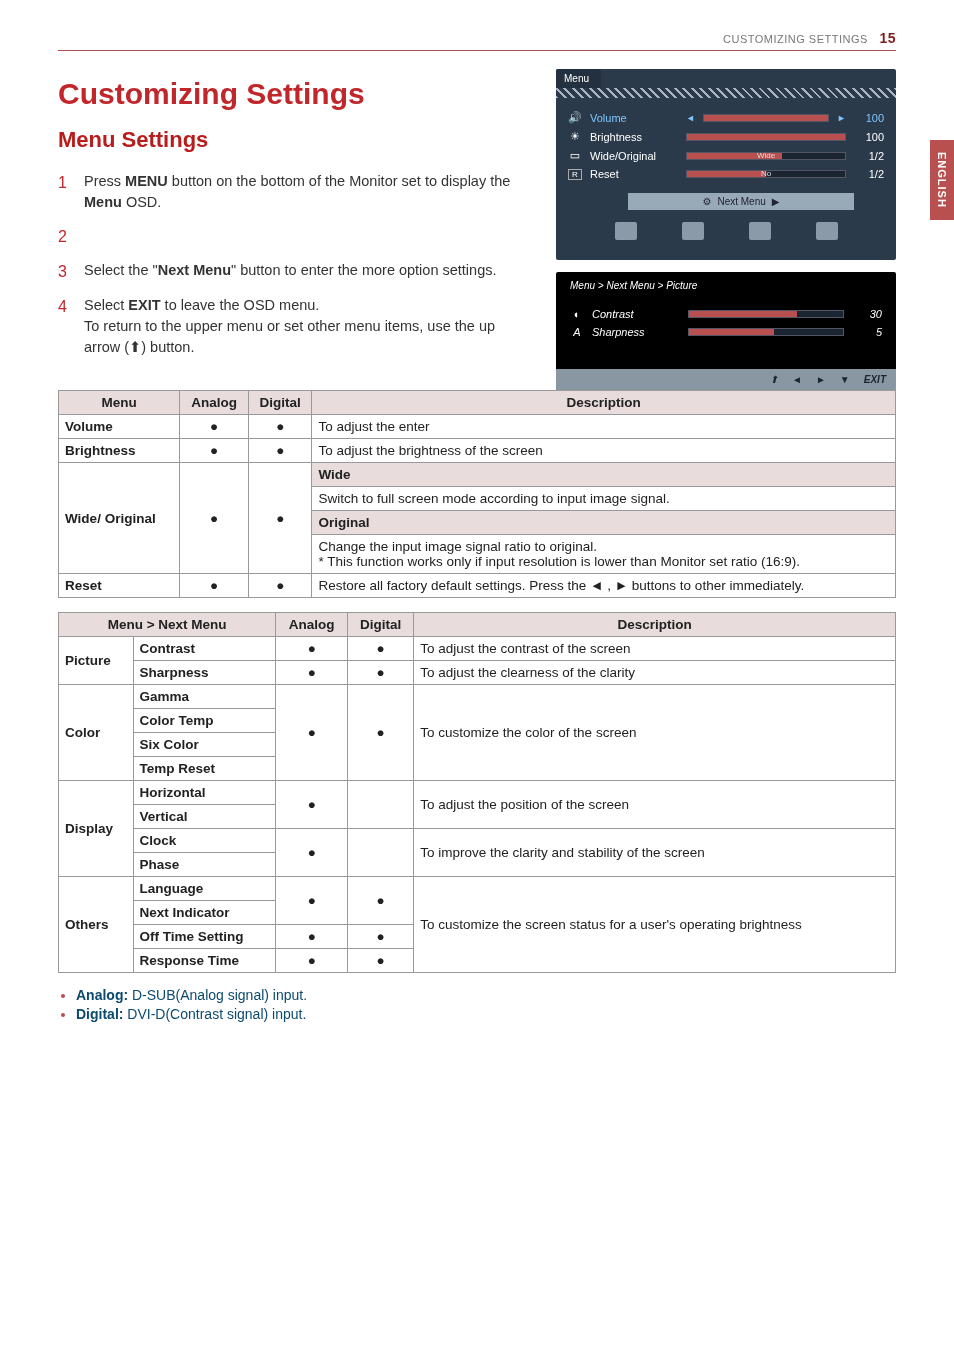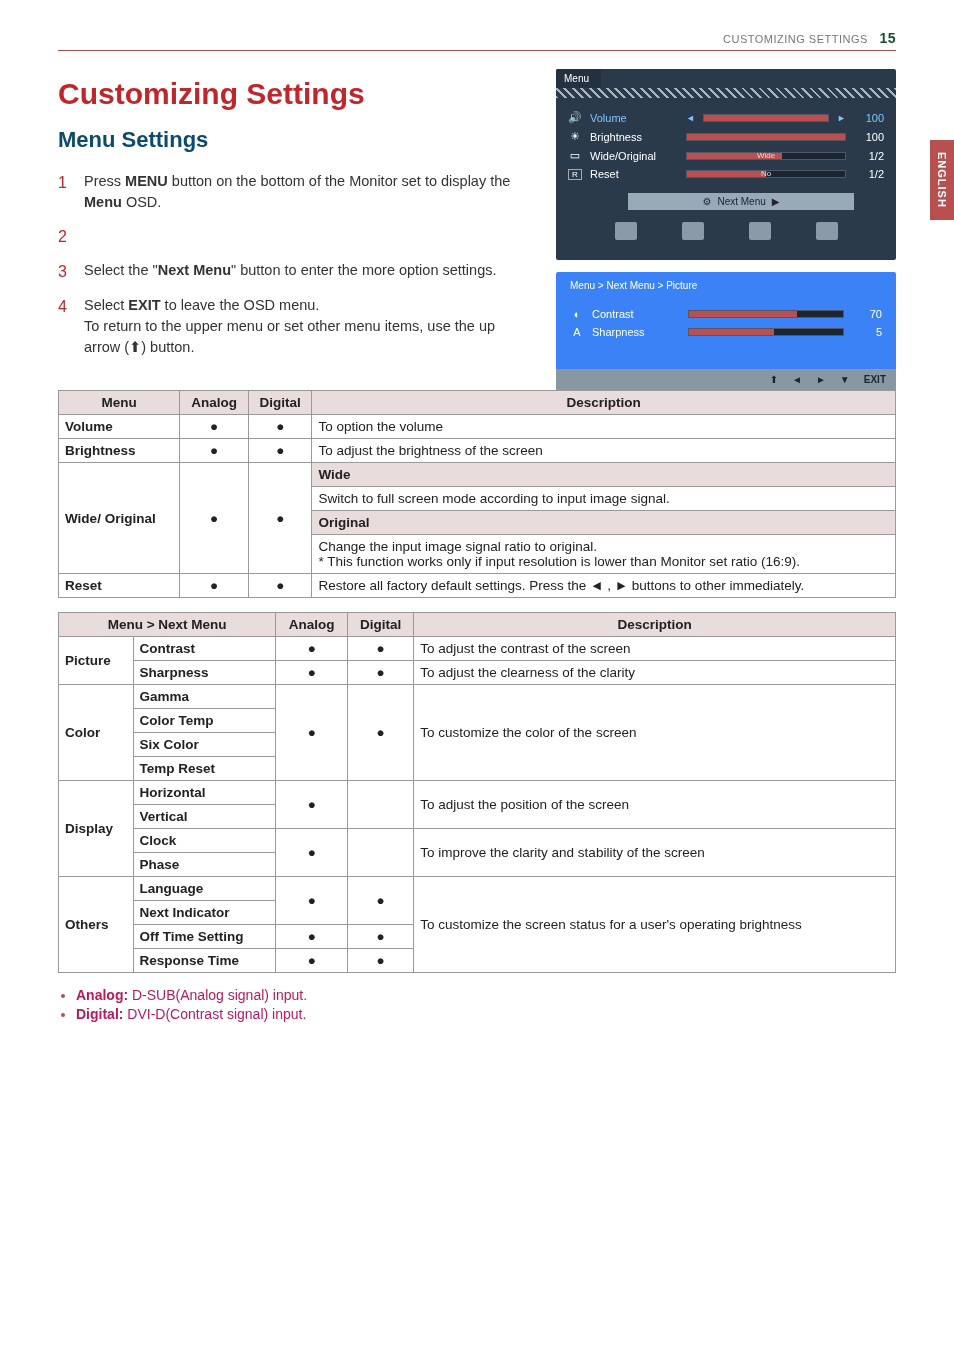--- a/index.html
+++ b/index.html
@@ -20,21 +20,21 @@
     font-size: 11px;
     color: #777;
     letter-spacing: 0.5px;
     border-bottom: 1px solid #b34d4d;
     padding-bottom: 4px;
     margin-bottom: 18px;
   }
   .header .pg {
     font-weight: bold;
     font-size: 14px;
-    color: #14532d;
+    color: #7f1d1d;
     margin-left: 8px;
   }
   .side-tab {
     position: absolute;
     right: 0;
     top: 140px;
     width: 24px;
     height: 80px;
     background: #b85050;
     color: #fff;
@@ -51,21 +51,21 @@
   h1.title {
     color: #c1262b;
     font-size: 30px;
     margin: 8px 0 16px 0;
     font-weight: bold;
   }
   h2.subtitle {
     font-size: 22px;
     margin: 6px 0 18px 0;
     font-weight: bold;
-    color: #0c4a6e;
+    color: #b91c1c;
   }
   .cols {
     display: flex;
     gap: 22px;
   }
   .left {
     flex: 1;
   }
   .right {
     width: 340px;
@@ -159,24 +159,25 @@
     padding: 6px 24px;
   }
   .osd .iconsrow span {
     width: 22px;
     height: 18px;
     background: #8a9aa8;
     display: inline-block;
     border-radius: 2px;
   }
   .osd2 {
-    background: #3b82f6;
+    background: #000000;
     color: #fff;
     font-size: 11px;
     border-radius: 2px;
+    font-style: italic;
   }
   .osd2 .crumb {
     padding: 8px 14px;
     font-size: 10px;
   }
   .osd2 .osd-body { padding: 6px 14px 28px 14px; }
   .osd2 .navrow {
     background: #8997a3;
     color: #1a2530;
     font-size: 10px;
@@ -211,21 +212,21 @@
   table.opts td.c { text-align: center; }
   table.opts td.subhead {
     background: #e8dcdc;
     font-weight: bold;
   }
   table.opts td.lbl { font-weight: bold; }
   ul.notes {
     padding-left: 18px;
     margin: 8px 0;
     font-size: 14px;
-    color: #be185d;
+    color: #0c4a6e;
   }
   ul.notes li { margin-bottom: 3px; }
   ul.notes li::marker { color: #b85050; }
   .hatch {
     background: repeating-linear-gradient(45deg, #a8b4bf 0 2px, #2a3a4a 2px 6px);
     height: 10px;
   }
 </style>
 </head>
 <body>
@@ -319,21 +320,21 @@
 
       <div class="osd2">
         <div class="crumb">Menu  &gt;  Next Menu  &gt;  Picture</div>
         <div class="osd-body">
           <div class="osd-row">
             <span class="osd-icon">◐</span>
             <span class="osd-label">Contrast</span>
             <div class="osd-bar">
                 <div class="osd-bar-fill" style="width:70%"></div>
               </div>
-            <span class="osd-val">70</span>
+            <span class="osd-val">30</span>
           </div>
           <div class="osd-row">
             <span class="osd-icon">A</span>
             <span class="osd-label">Sharpness</span>
             <div class="osd-bar">
                 <div class="osd-bar-fill" style="width:55%"></div>
               </div>
             <span class="osd-val">5</span>
           </div>
         </div>
@@ -354,21 +355,21 @@
         <tr>
       <th>Menu</th>
       <th>Analog</th>
       <th>Digital</th>
       <th>Description</th>
     </tr>
     <tr>
       <td class="lbl">Volume</td>
       <td class="c">●</td>
       <td class="c">●</td>
-      <td>To option the volume</td>
+      <td>To adjust the enter</td>
     </tr>
     <tr>
       <td class="lbl">Brightness</td>
       <td class="c">●</td>
       <td class="c">●</td>
       <td>To adjust the brightness of the screen</td>
     </tr>
     <tr>
       <td class="lbl" rowspan="4"><span>Wide/ Original</span></td>
       <td class="c" rowspan="4">●</td>

